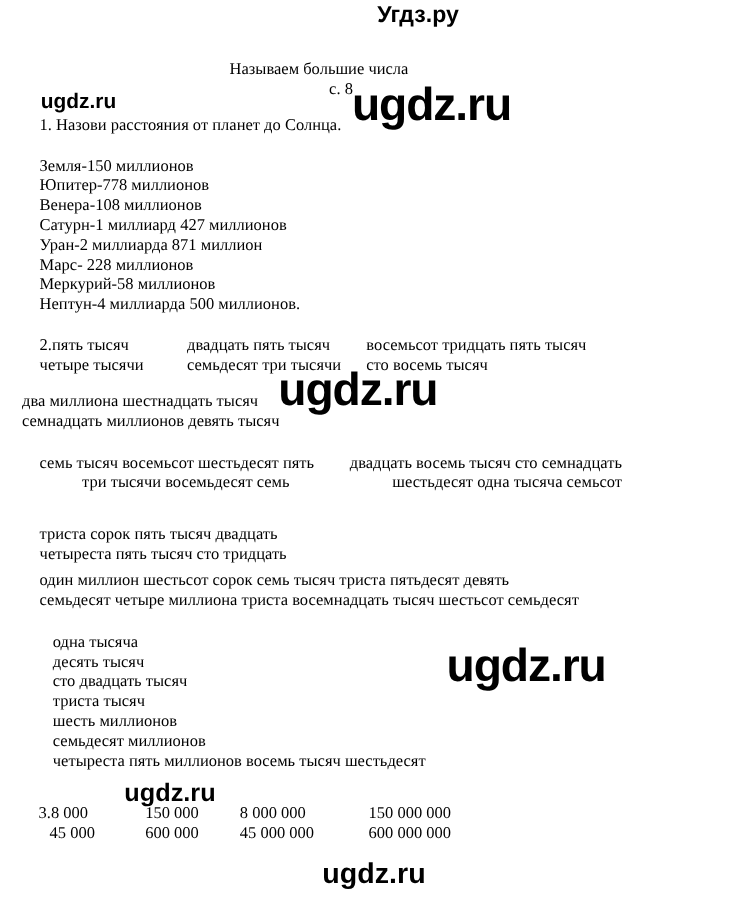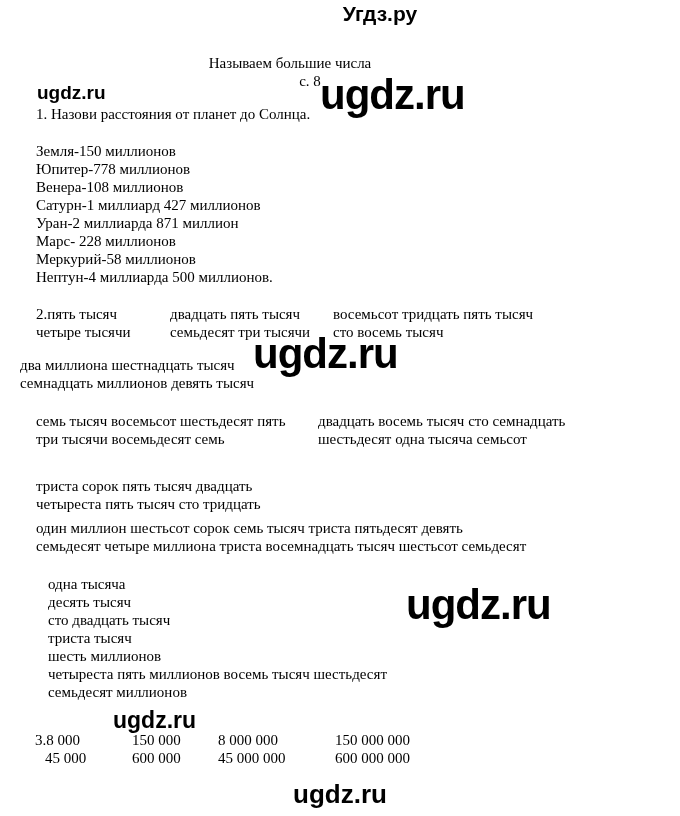--- a/index.html
+++ b/index.html
@@ -18,21 +18,21 @@
   .subtitle{top:54px;left:0;width:580px;text-align:center;}
   .page-ref{top:72px;left:0;width:620px;text-align:center;}
   .task1-heading{top:105px;left:36px;}
   .planets{top:142px;left:36px;}
   .t2-3col{top:305px;left:36px;}
   .t2-3col .row{display:flex;}
   .t2-3col .c1{width:134px;}
   .t2-3col .c2{width:163px;}
   .t2-pair1{top:356px;left:20px;}
   .t2-2col{top:412px;left:36px;}
-  .t2-2col .row{display:flex;}
+  .t2-2col .row{display:flex;justify-content:flex-end;}
   .t2-2col .c1{width:282px;}
   .t2-pair2{top:466px;left:36px;margin-top:11px;}
   .t2-pair3{top:519px;left:36px;}
   .t2-list{top:575px;left:48px;}
   .numbers{top:731px;left:35px;}
   .numbers .row{display:flex;}
   .numbers .c1{width:97px;}
   .numbers .c2{width:86px;}
   .numbers .c3{width:117px;}
   .numbers .row2 .c1{padding-left:10px;box-sizing:border-box;}
@@ -106,22 +106,22 @@
   <div class="line">один миллион шестьсот сорок семь тысяч триста пятьдесят девять</div>
   <div class="line">семьдесят четыре миллиона триста восемнадцать тысяч шестьсот семьдесят</div>
 </div>
 
 <div class="abs t2-list">
   <div class="line">одна тысяча</div>
   <div class="line">десять тысяч</div>
   <div class="line">сто двадцать тысяч</div>
   <div class="line">триста тысяч</div>
   <div class="line">шесть миллионов</div>
+  <div class="line">семьдесят миллионов</div>
   <div class="line">четыреста пять миллионов восемь тысяч шестьдесят</div>
-  <div class="line">семьдесят миллионов</div>
 </div>
 
 <div class="abs numbers">
   <div class="row">
     <div class="c1 line">3.8 000</div>
     <div class="c2 line">150 000</div>
     <div class="c3 line">8 000 000</div>
     <div class="c4 line">150 000 000</div>
   </div>
   <div class="row row2">

